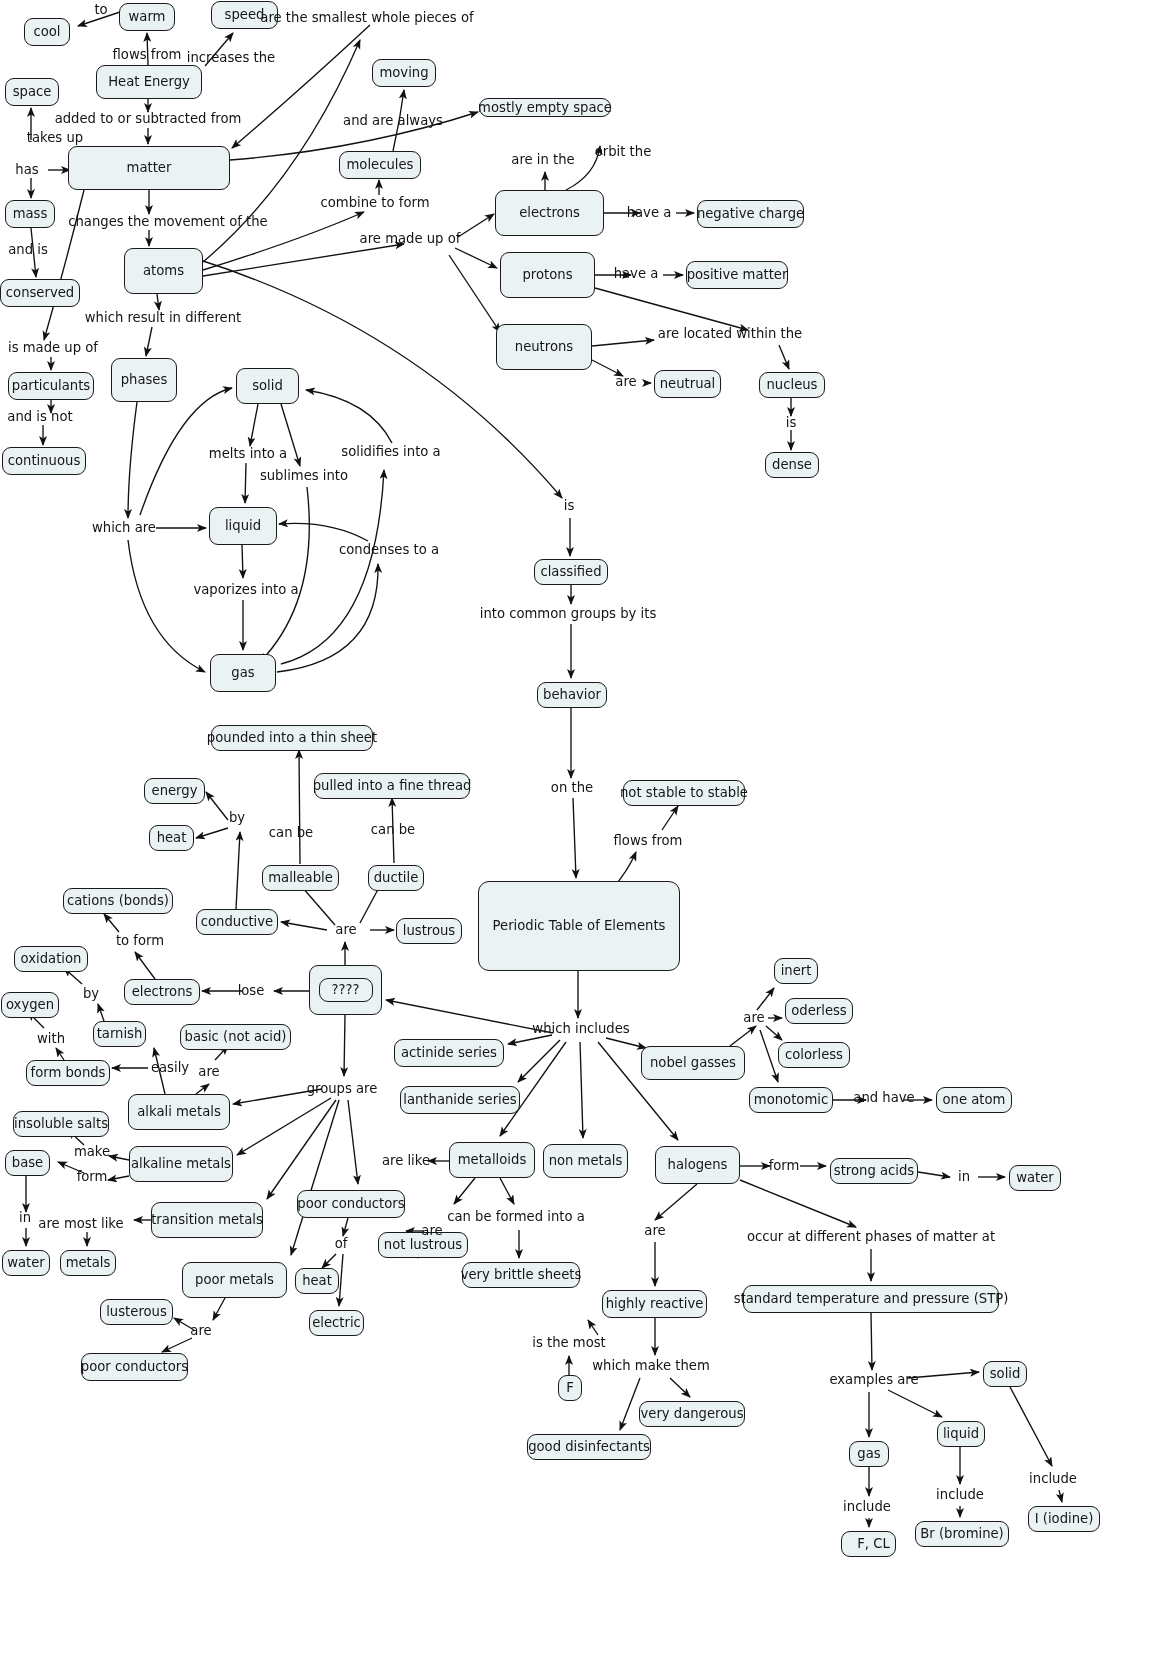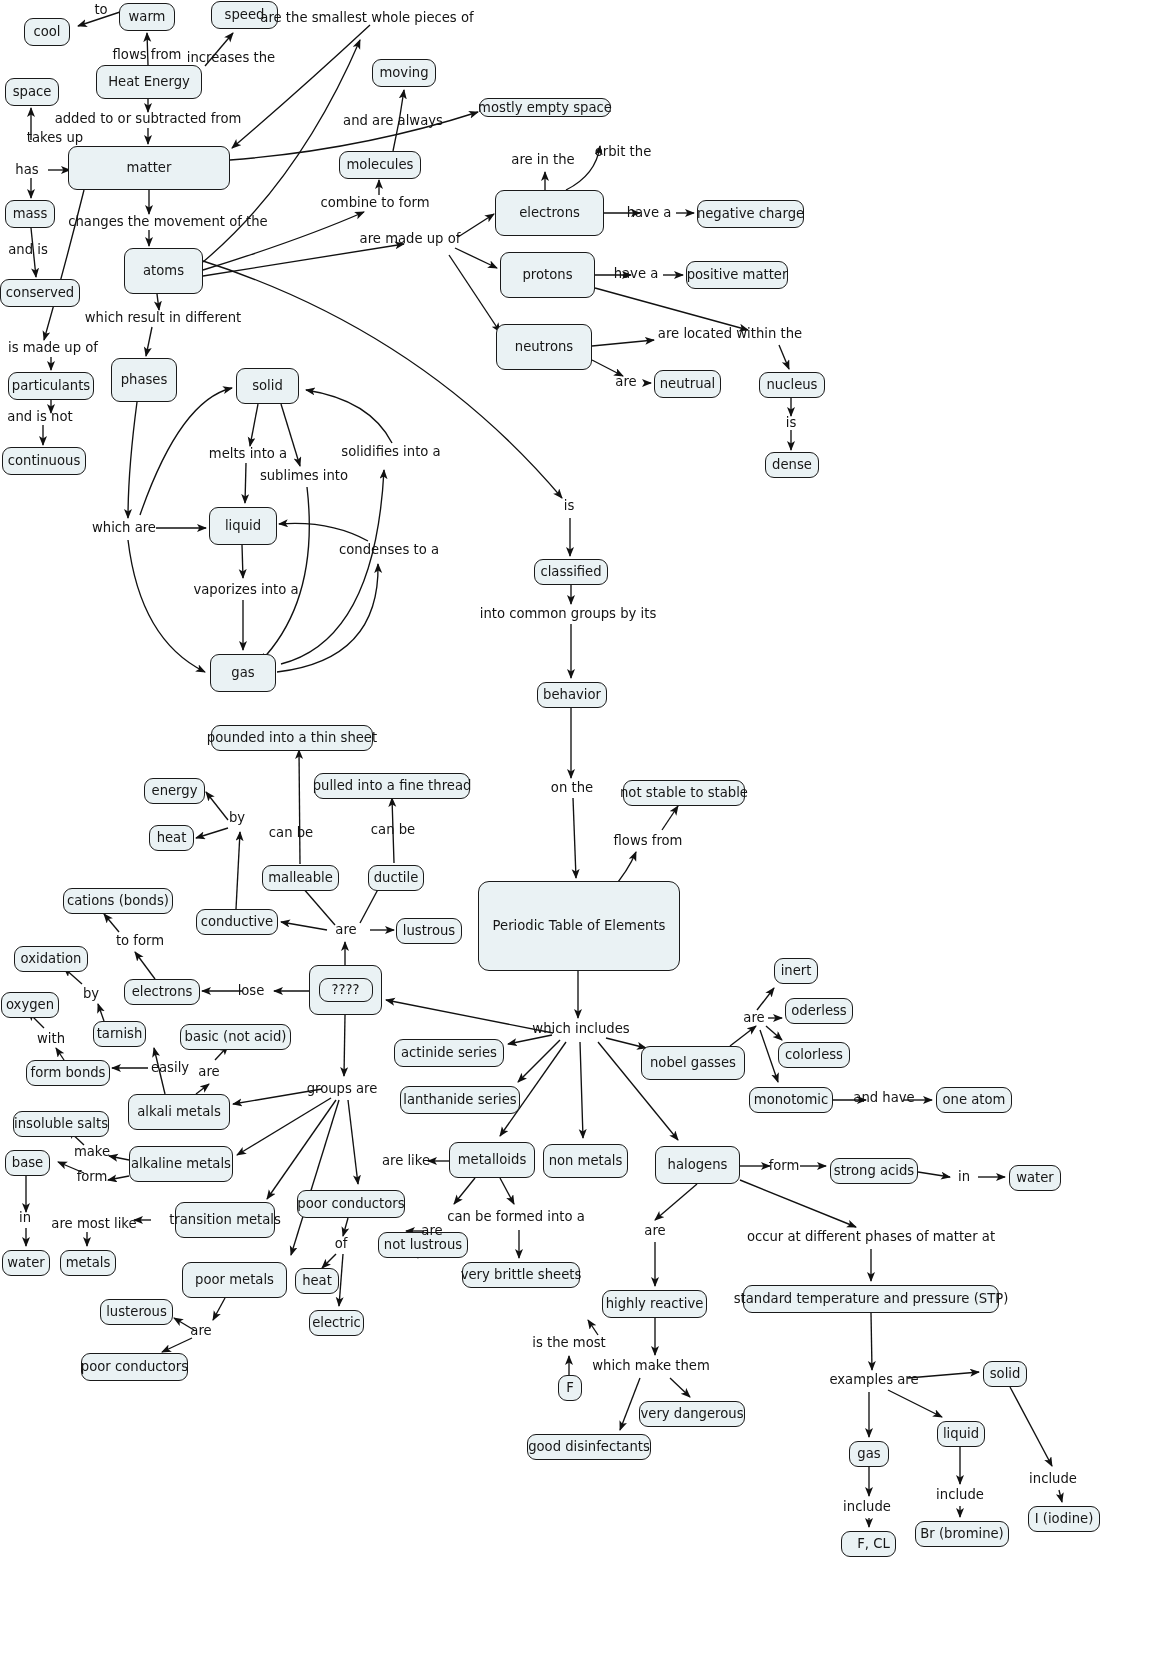--- a/index.html
+++ b/index.html
@@ -293,21 +293,21 @@
       <div class="node" style="left: 128px; top: 1094px; width: 102px; height: 36px;">alkali metals</div>
       <div class="node" style="left: 13px; top: 1111px; width: 96px; height: 26px;">insoluble salts</div>
       <div class="node" style="left: 5px; top: 1150px; width: 45px; height: 26px;">base</div>
       <div class="node" style="left: 129px; top: 1146px; width: 104px; height: 36px;">alkaline metals</div>
       <div class="node" style="left: 449px; top: 1142px; width: 86px; height: 36px;">metalloids</div>
       <div class="node" style="left: 543px; top: 1144px; width: 85px; height: 34px;">non metals</div>
       <div class="node" style="left: 655px; top: 1146px; width: 85px; height: 38px;">halogens</div>
       <div class="node" style="left: 830px; top: 1158px; width: 88px; height: 26px;">strong acids</div>
       <div class="node" style="left: 1009px; top: 1165px; width: 52px; height: 26px;">water</div>
       <div class="node" style="left: 297px; top: 1190px; width: 108px; height: 28px;">poor conductors</div>
-      <div class="node" style="left: 151px; top: 1202px; width: 100px; height: 36px; margin-left: 24px;">transition metals</div>
+      <div class="node" style="left: 151px; top: 1202px; width: 112px; height: 36px;">transition metals</div>
       <div class="node" style="left: 60px; top: 1250px; width: 56px; height: 26px;">metals</div>
       <div class="node" style="left: 378px; top: 1232px; width: 90px; height: 26px;">not lustrous</div>
       <div class="node" style="left: 2px; top: 1250px; width: 48px; height: 26px;">water</div>
       <div class="node" style="left: 182px; top: 1262px; width: 105px; height: 36px;">poor metals</div>
       <div class="node" style="left: 295px; top: 1268px; width: 44px; height: 26px;">heat</div>
       <div class="node" style="left: 462px; top: 1262px; width: 118px; height: 26px;">very brittle sheets</div>
       <div class="node" style="left: 743px; top: 1285px; width: 256px; height: 28px;">standard temperature and pressure (STP)</div>
       <div class="node" style="left: 100px; top: 1299px; width: 73px; height: 26px;">lusterous</div>
       <div class="node" style="left: 309px; top: 1310px; width: 55px; height: 26px;">electric</div>
       <div class="node" style="left: 602px; top: 1290px; width: 105px; height: 28px;">highly reactive</div>
@@ -368,21 +368,21 @@
       <div class="lbl" style="left: 170px; top: 1068px;">easily</div>
       <div class="lbl" style="left: 209px; top: 1072px;">are</div>
       <div class="lbl" style="left: 884px; top: 1098px;">and have</div>
       <div class="lbl" style="left: 342px; top: 1089px;">groups are</div>
       <div class="lbl" style="left: 92px; top: 1152px;">make</div>
       <div class="lbl" style="left: 406px; top: 1161px;">are like</div>
       <div class="lbl" style="left: 92px; top: 1177px;">form</div>
       <div class="lbl" style="left: 784px; top: 1166px;">form</div>
       <div class="lbl" style="left: 964px; top: 1177px;">in</div>
       <div class="lbl" style="left: 25px; top: 1218px;">in</div>
-      <div class="lbl" style="left: 94px; top: 1224px;">are most like</div>
+      <div class="lbl" style="left: 81px; top: 1224px;">are most like</div>
       <div class="lbl" style="left: 516px; top: 1217px;">can be formed into a</div>
       <div class="lbl" style="left: 432px; top: 1231px;">are</div>
       <div class="lbl" style="left: 871px; top: 1237px;">occur at different phases of matter at</div>
       <div class="lbl" style="left: 341px; top: 1244px;">of</div>
       <div class="lbl" style="left: 655px; top: 1231px;">are</div>
       <div class="lbl" style="left: 201px; top: 1331px;">are</div>
       <div class="lbl" style="left: 569px; top: 1343px;">is the most</div>
       <div class="lbl" style="left: 651px; top: 1366px;">which make them</div>
       <div class="lbl" style="left: 874px; top: 1380px;">examples are</div>
       <div class="lbl" style="left: 1053px; top: 1479px;">include</div>

